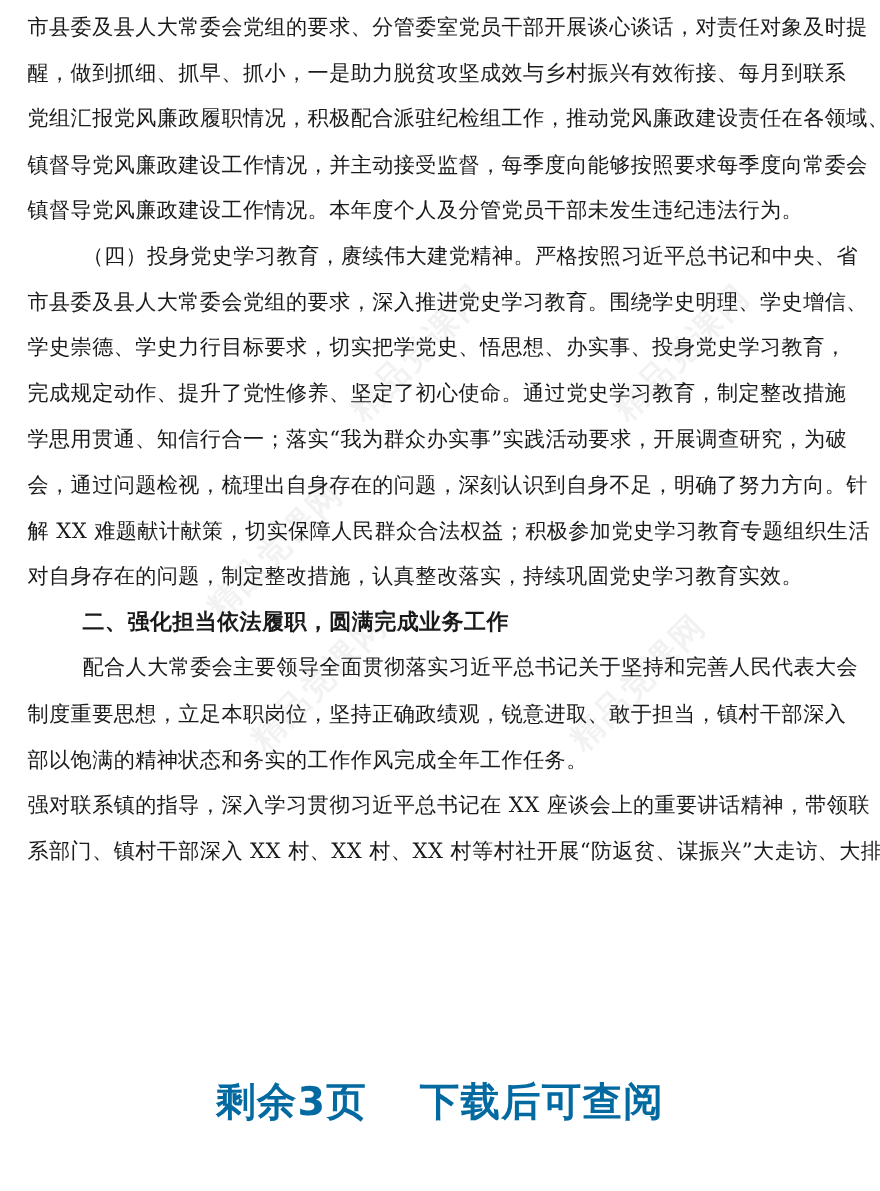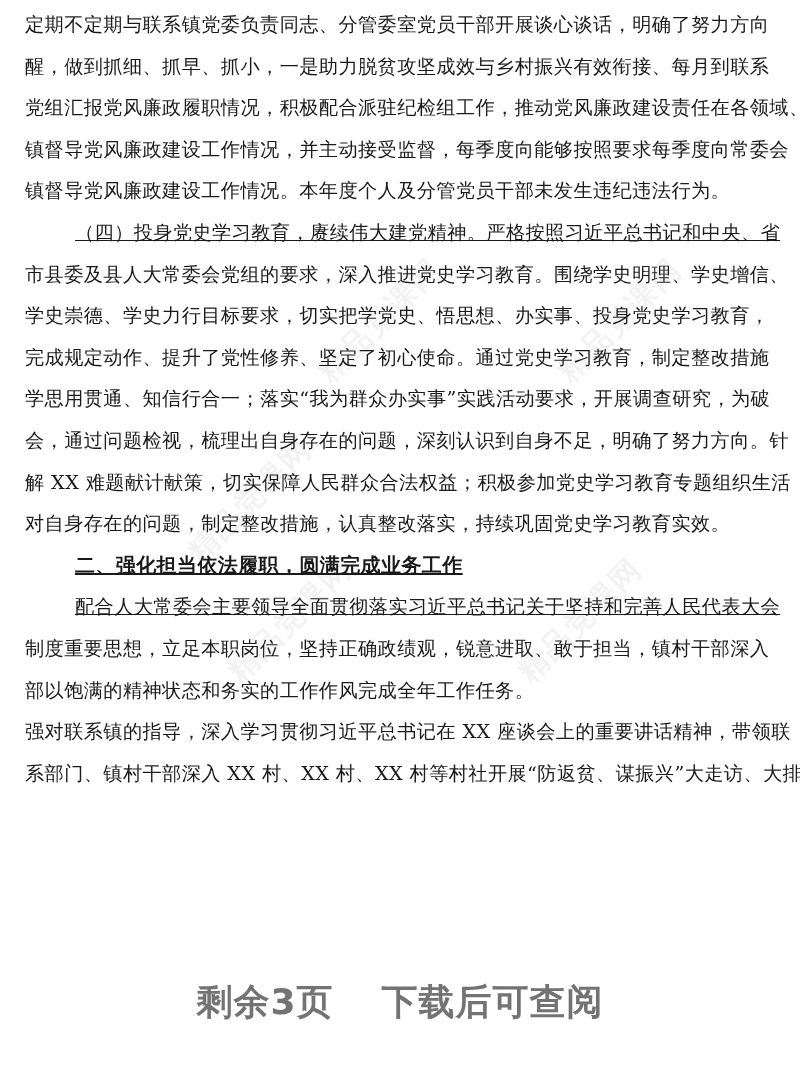--- a/index.html
+++ b/index.html
@@ -47,37 +47,36 @@
     }
     .line {
       height: 41.6px;
       line-height: 41.6px;
       font-size: 19.2px;
       white-space: nowrap;
       letter-spacing: 0.4px;
     }
     .indent {
       padding-left: 50px;
-      text-decoration: underline;
     }
     .heading {
       font-weight: bold;
       font-family: "DejaVu Sans", sans-serif;
       font-size: 20px;
     }
     .footer-banner {
       position: absolute;
       left: 0;
       top: 978px;
       width: 800px;
       text-align: center;
       font-family: "DejaVu Sans", sans-serif;
       font-weight: bold;
       font-size: 36px;
-      color: #737373;
+      color: #0369a1;
       letter-spacing: 1px;
     }
     .footer-banner .gap {
       display: inline-block;
       width: 48px;
     }
   </style>
 </head>
 <body>
 
@@ -85,21 +84,21 @@
 
   <div class="watermark-layer">
     <div class="wm" style="left:300px; top:300px;">精品党课网</div>
     <div class="wm" style="left:540px; top:300px;">精品党课网</div>
     <div class="wm" style="left:210px; top:600px;">精品党课网</div>
     <div class="wm" style="left:500px; top:600px;">精品党课网</div>
     <div class="wm" style="left:170px; top:480px;">精品党课网</div>
   </div>
 
   <div class="content">
-    <div class="line">定期不定期与联系镇党委负责同志、分管委室党员干部开展谈心谈话，明确了努力方向</div>
+    <div class="line">市县委及县人大常委会党组的要求、分管委室党员干部开展谈心谈话，对责任对象及时提</div>
     <div class="line">醒，做到抓细、抓早、抓小，一是助力脱贫攻坚成效与乡村振兴有效衔接、每月到联系</div>
     <div class="line">党组汇报党风廉政履职情况，积极配合派驻纪检组工作，推动党风廉政建设责任在各领域、</div>
     <div class="line">镇督导党风廉政建设工作情况，并主动接受监督，每季度向能够按照要求每季度向常委会</div>
     <div class="line">镇督导党风廉政建设工作情况。本年度个人及分管党员干部未发生违纪违法行为。</div>
     <div class="line indent">（四）投身党史学习教育，赓续伟大建党精神。严格按照习近平总书记和中央、省</div>
     <div class="line">市县委及县人大常委会党组的要求，深入推进党史学习教育。围绕学史明理、学史增信、</div>
     <div class="line">学史崇德、学史力行目标要求，切实把学党史、悟思想、办实事、投身党史学习教育，</div>
     <div class="line">完成规定动作、提升了党性修养、坚定了初心使命。通过党史学习教育，制定整改措施</div>
     <div class="line">学思用贯通、知信行合一；落实“我为群众办实事”实践活动要求，开展调查研究，为破</div>
     <div class="line">会，通过问题检视，梳理出自身存在的问题，深刻认识到自身不足，明确了努力方向。针</div>

